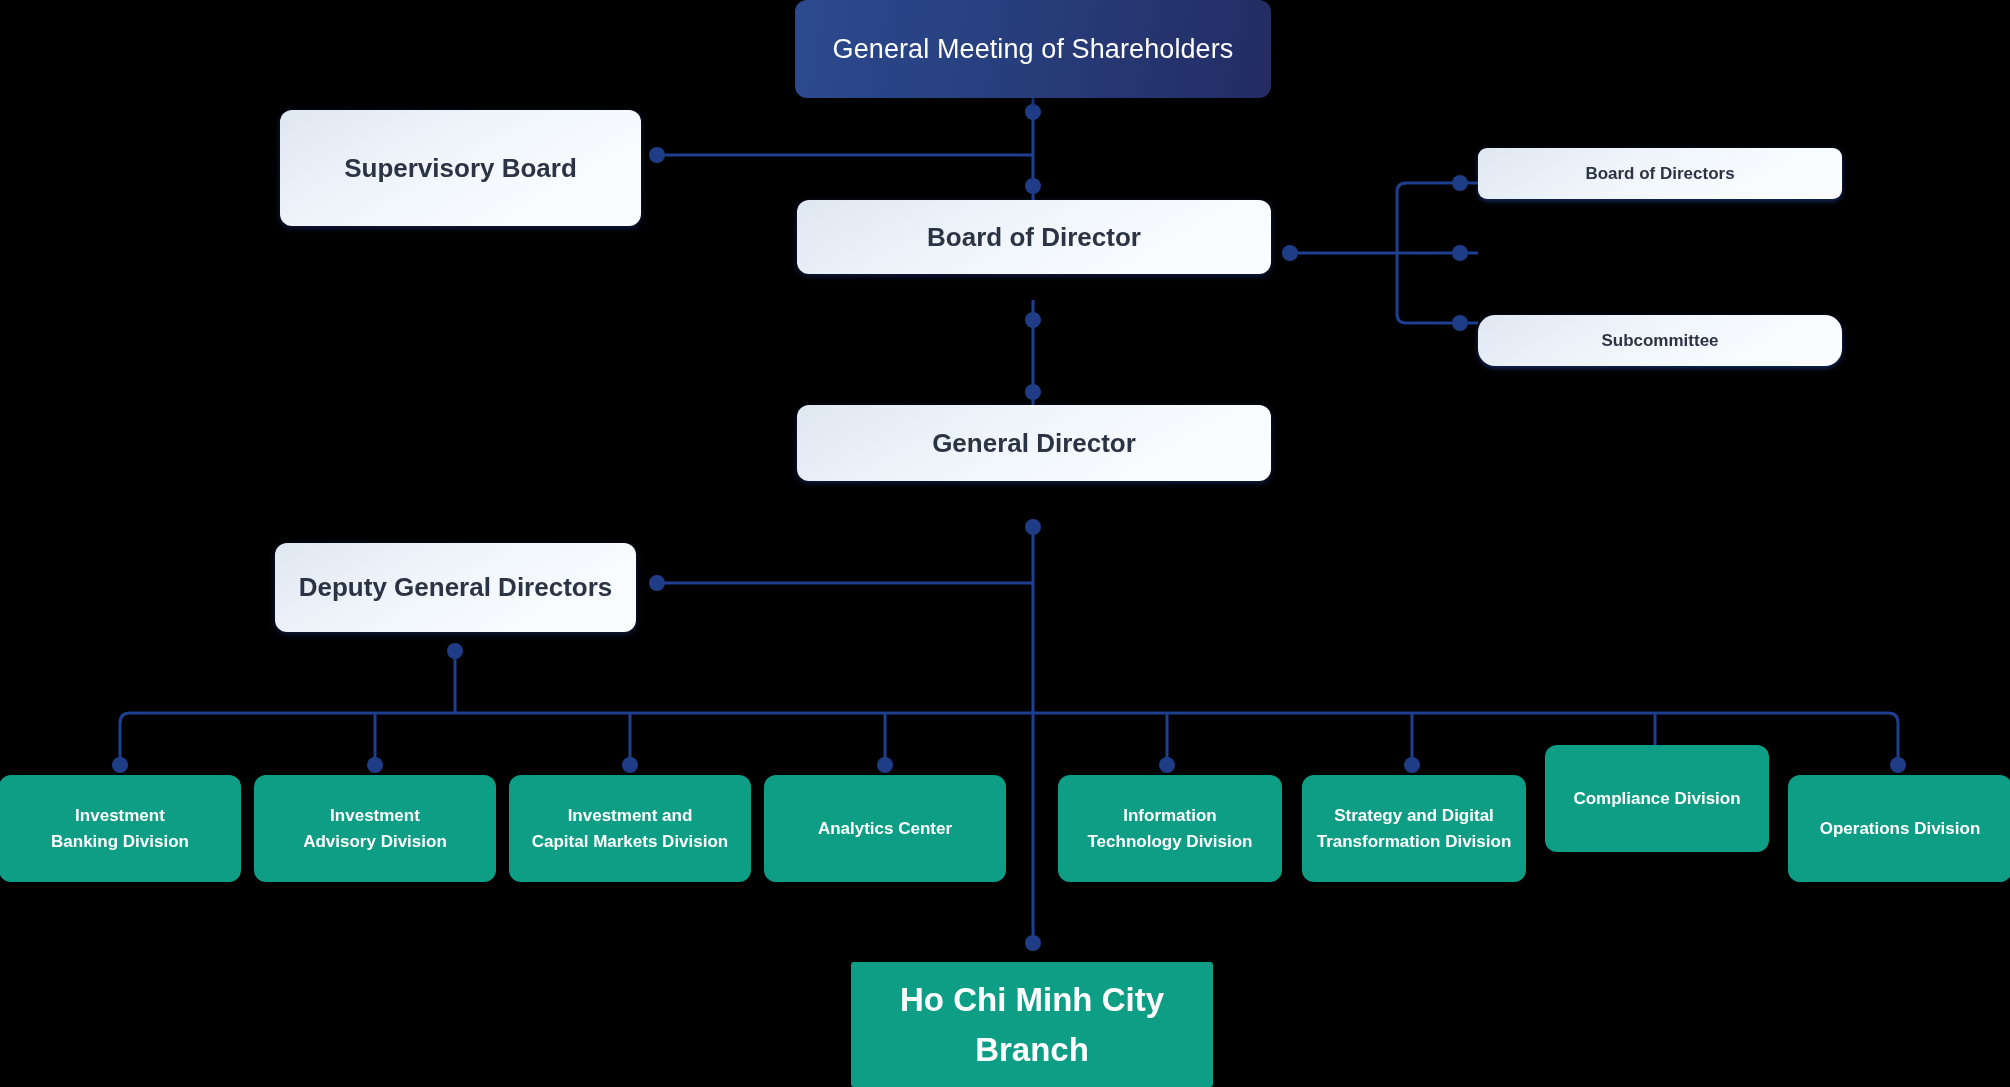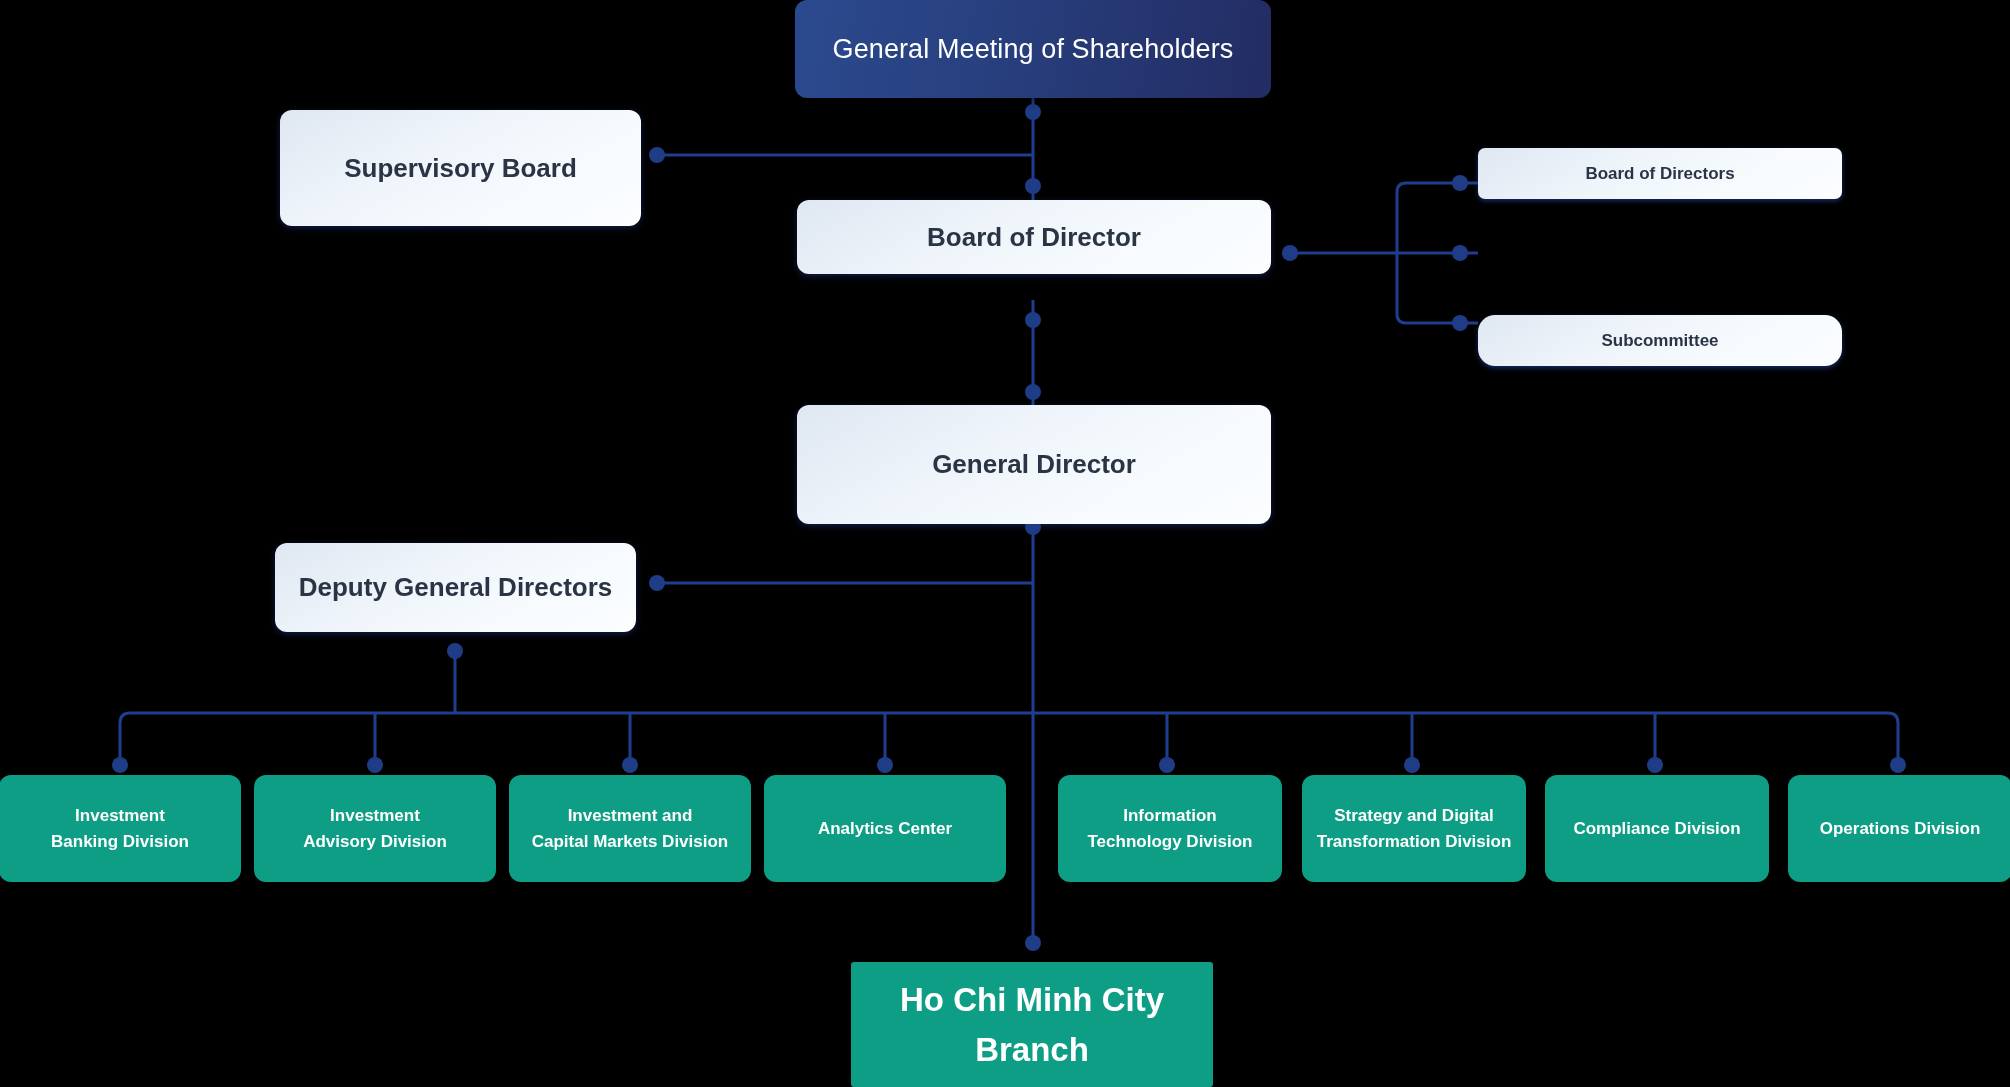--- a/index.html
+++ b/index.html
@@ -132,30 +132,30 @@
   </div>
 
   <div class="node light" style="left:280px; top:110px; width:361px; height:116px;">
     <span class="label">Supervisory Board</span>
   </div>
 
   <div class="node light" style="left:797px; top:200px; width:474px; height:74px;">
     <span class="label">Board of Director</span>
   </div>
 
-  <div class="node light small" style="left:1478px; top:148px; width:364px; height:51px;border-radius:7px;">
+  <div class="node light small" style="left:1478px; top:148px; width:364px; height:51px;">
     <span class="label">Board of Directors</span>
   </div>
 
 
   <div class="node light small" style="left:1478px; top:315px; width:364px; height:51px;border-radius:17px;">
     <span class="label">Subcommittee</span>
   </div>
 
-  <div class="node light" style="left:797px; top:405px; width:474px; height:119px;">
+  <div class="node light" style="left:797px; top:405px; width:474px; height:76px;">
     <span class="label">General Director</span>
   </div>
 
   <div class="node light" style="left:275px; top:543px; width:361px; height:89px;">
     <span class="label">Deputy General Directors</span>
   </div>
 
   <div class="node teal" style="left:-1px; top:775px; width:242px; height:107px;">
     <span class="label">
       <span class="ln">Investment</span>
@@ -190,21 +190,21 @@
     </span>
   </div>
 
   <div class="node teal" style="left:1302px; top:775px; width:224px; height:107px;">
     <span class="label">
       <span class="ln">Strategy and Digital</span>
       <span class="ln">Transformation Division</span>
     </span>
   </div>
 
-  <div class="node teal" style="left:1545px; top:775px; width:224px; height:107px;">
+  <div class="node teal" style="left:1545px; top:745px; width:224px; height:107px;">
     <span class="label">
       <span class="ln">Compliance Division</span>
     </span>
   </div>
 
   <div class="node teal" style="left:1788px; top:775px; width:224px; height:107px;">
     <span class="label">
       <span class="ln">Operations Division</span>
     </span>
   </div>

